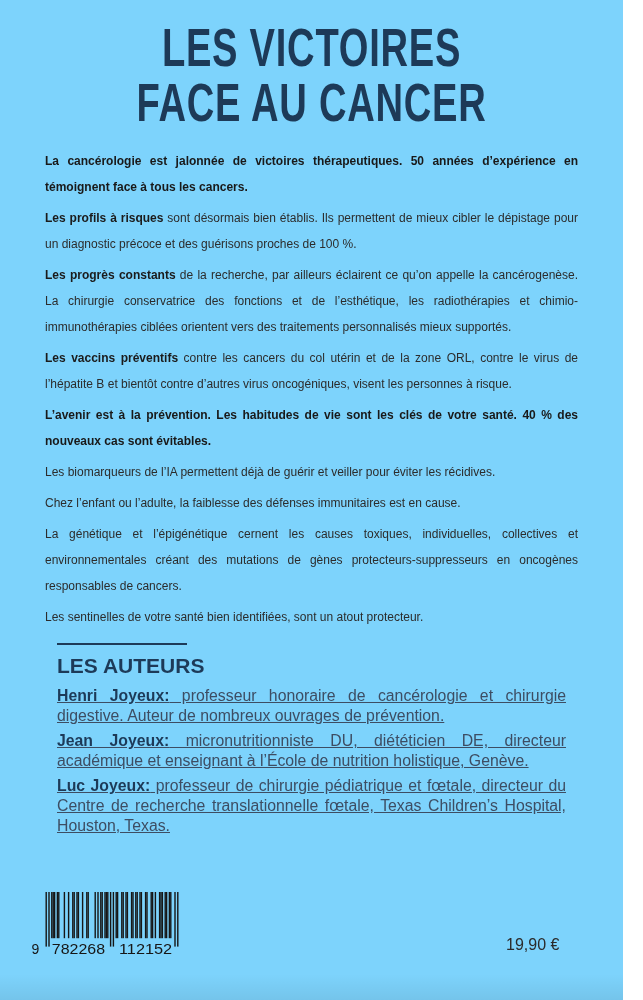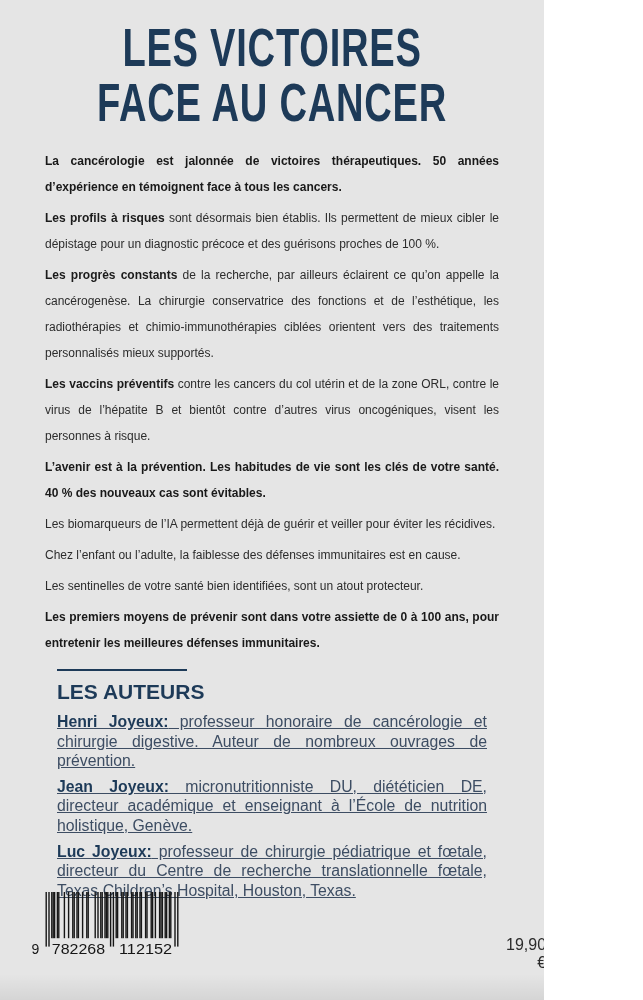--- a/index.html
+++ b/index.html
@@ -1,18 +1,18 @@
 <!DOCTYPE html>
 <html style="--navy: #1d3a58; --body: #2c2c2c; --author: #3d4d63;"><head>
 <meta charset="utf-8">
 <style>
   html,body { margin:0; padding:0; background:#ffffff; }
   .page {
-    position:relative; width:544px; height:1000px; overflow:hidden;
-    background:#e5e5e5; font-family:"Liberation Sans", sans-serif;
+    position:relative; width:623px; height:1000px; overflow:hidden;
+    background:#7dd3fc; font-family:"Liberation Sans", sans-serif;
     -webkit-font-smoothing:antialiased;
   }
   
   .title-block { padding-top:20px; text-align:center; }
   .title-line {
     color:var(--navy); font-weight:bold; font-size:53px; line-height:55px;
     letter-spacing:1px; transform:scaleX(0.72); transform-origin:center;
     white-space:nowrap;
   }
   
@@ -63,22 +63,22 @@
 
 
   <div class="body-text">
       <p class="para bold-all">La cancérologie est jalonnée de victoires thérapeutiques. 50 années d’expérience en témoignent face à tous les cancers.</p>
       <p class="para"><strong>Les profils à risques</strong> sont désormais bien établis. Ils permettent de mieux cibler le dépistage pour un diagnostic précoce et des guérisons proches de 100 %.</p>
       <p class="para"><strong>Les progrès constants</strong> de la recherche, par ailleurs éclairent ce qu’on appelle la cancérogenèse. La chirurgie conservatrice des fonctions et de l’esthétique, les radiothérapies et chimio-immunothérapies ciblées orientent vers des traitements personnalisés mieux supportés.</p>
       <p class="para"><strong>Les vaccins préventifs</strong> contre les cancers du col utérin et de la zone ORL, contre le virus de l’hépatite B et bientôt contre d’autres virus oncogéniques, visent les personnes à risque.</p>
       <p class="para bold-all">L’avenir est à la prévention. Les habitudes de vie sont les clés de votre santé. 40 % des nouveaux cas sont évitables.</p>
       <p class="para">Les biomarqueurs de l’IA permettent déjà de guérir et veiller pour éviter les récidives.</p>
       <p class="para">Chez l’enfant ou l’adulte, la faiblesse des défenses immunitaires est en cause.</p>
+      <p class="para">La génétique et l’épigénétique cernent les causes toxiques, individuelles, collectives et environnementales créant des mutations de gènes protecteurs-suppresseurs en oncogènes responsables de cancers.</p>
       <p class="para">Les sentinelles de votre santé bien identifiées, sont un atout protecteur.</p>
-      <p class="para bold-all">Les premiers moyens de prévenir sont dans votre assiette de 0 à 100 ans, pour entretenir les meilleures défenses immunitaires.</p>
     </div>
 
   <div class="authors">
     <div class="authors-divider"></div>
     <div class="authors-heading">LES AUTEURS</div>
     <div>
         <p class="author-entry"><strong>Henri Joyeux:</strong> professeur honoraire de cancérologie et chirurgie digestive. Auteur de nombreux ouvrages de prévention.</p>
         <p class="author-entry"><strong>Jean Joyeux:</strong> micronutritionniste DU, diététicien DE, directeur académique et enseignant à l’École de nutrition holistique, Genève.</p>
         <p class="author-entry"><strong>Luc Joyeux:</strong> professeur de chirurgie pédiatrique et fœtale, directeur du Centre de recherche translationnelle fœtale, Texas Children’s Hospital, Houston, Texas.</p>
       </div>

